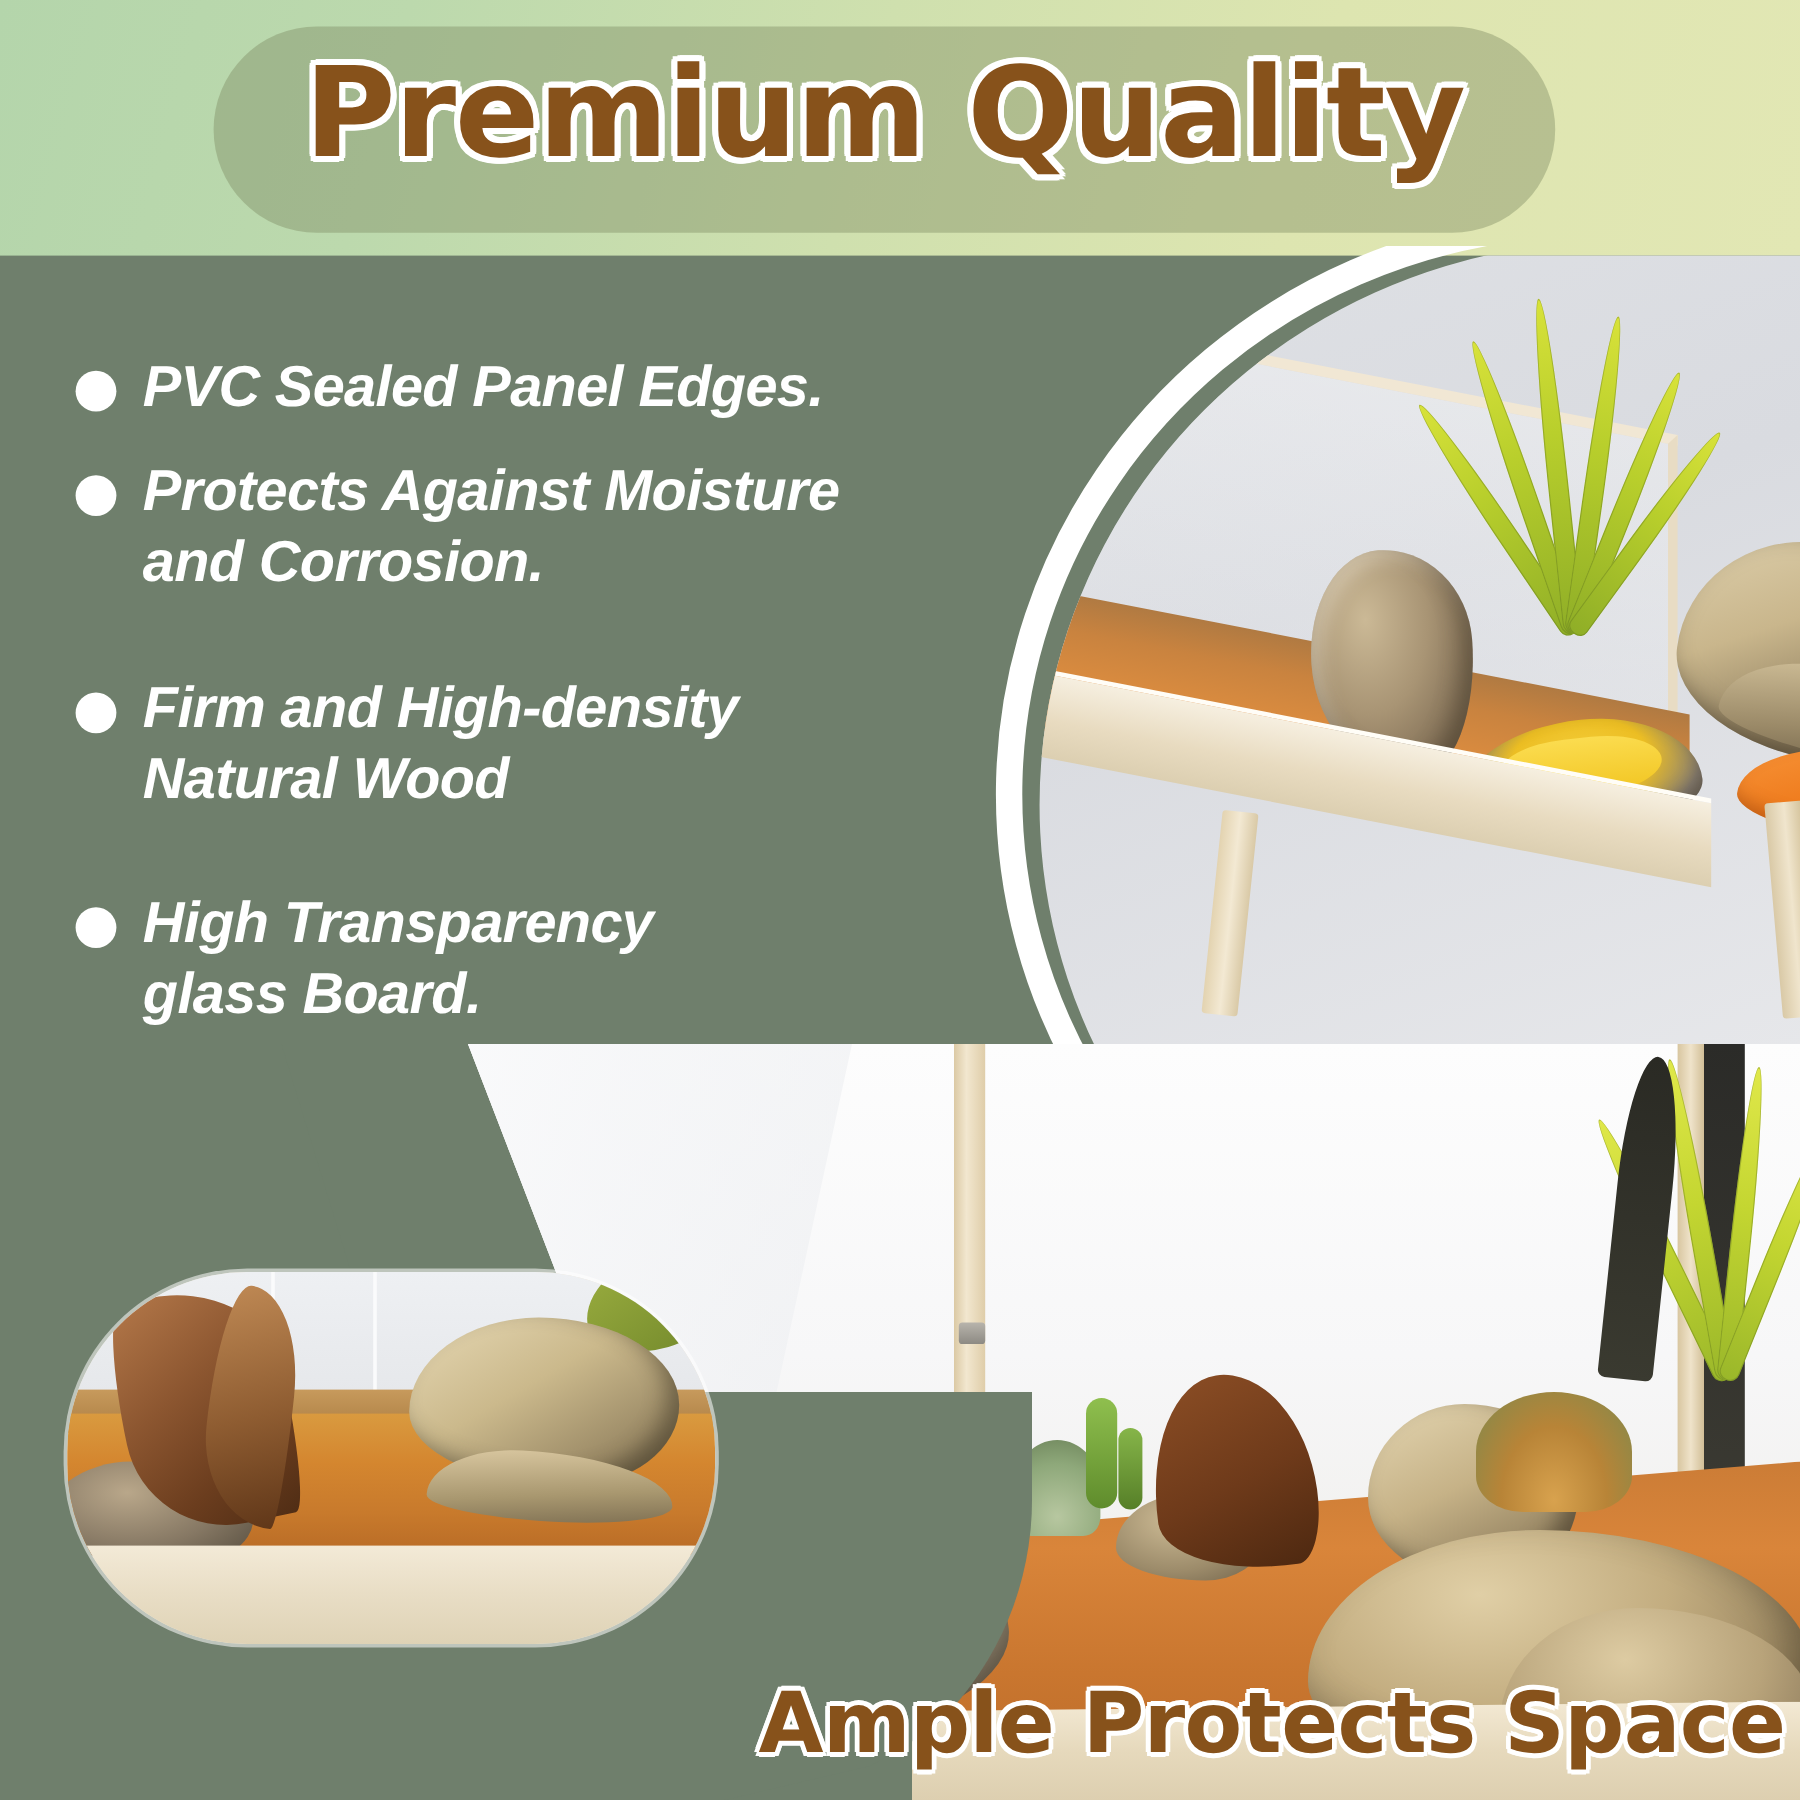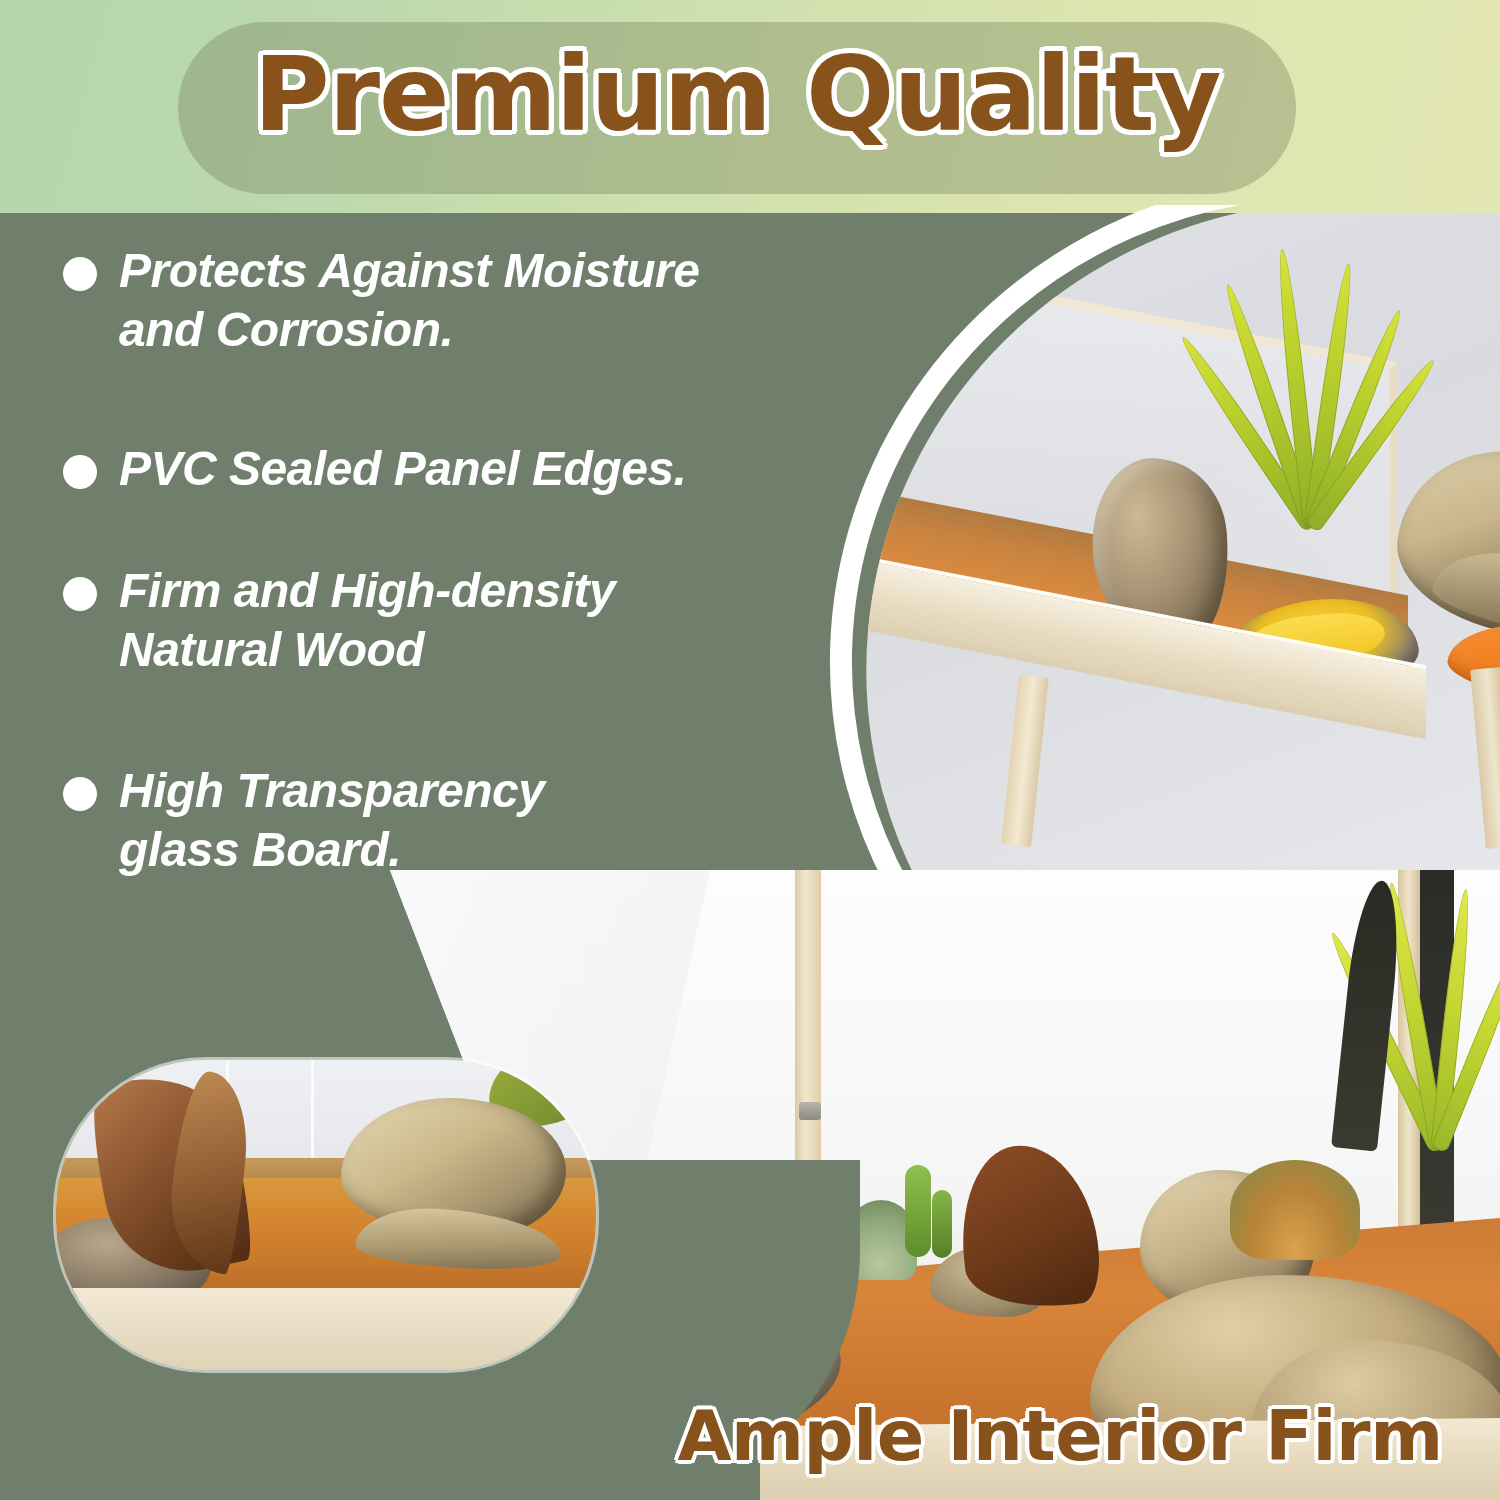--- a/index.html
+++ b/index.html
@@ -456,36 +456,36 @@
     <div class="inset-rock"></div>
     <div class="inset-driftwood"></div>
     <div class="inset-driftwood2"></div>
     <div class="inset-leaf"></div>
     <div class="inset-skull"></div>
     <div class="inset-jaw"></div>
     <div class="inset-base"></div>
   </div>
 
   <div class="bullets">
+    <div class="bullet-row" style="margin-top:80px">
+      <div class="dot"></div>
+      <div class="btext">PVC Sealed Panel Edges.</div>
+    </div>
     <div class="bullet-row" style="margin-top:28px">
       <div class="dot"></div>
       <div class="btext">Protects Against Moisture
 and Corrosion.</div>
     </div>
-    <div class="bullet-row" style="margin-top:80px">
-      <div class="dot"></div>
-      <div class="btext">PVC Sealed Panel Edges.</div>
-    </div>
     <div class="bullet-row" style="margin-top:63px">
       <div class="dot"></div>
       <div class="btext">Firm and High-density
 Natural Wood</div>
     </div>
-    <div class="bullet-row" style="margin-top:82px">
+    <div class="bullet-row" style="margin-top:61px">
       <div class="dot"></div>
       <div class="btext">High Transparency
 glass Board.</div>
     </div>
   </div>
 
-  <div class="caption">Ample Interior Firm</div>
+  <div class="caption">Ample Protects Space</div>
 
 </div>
 
 </body></html>

